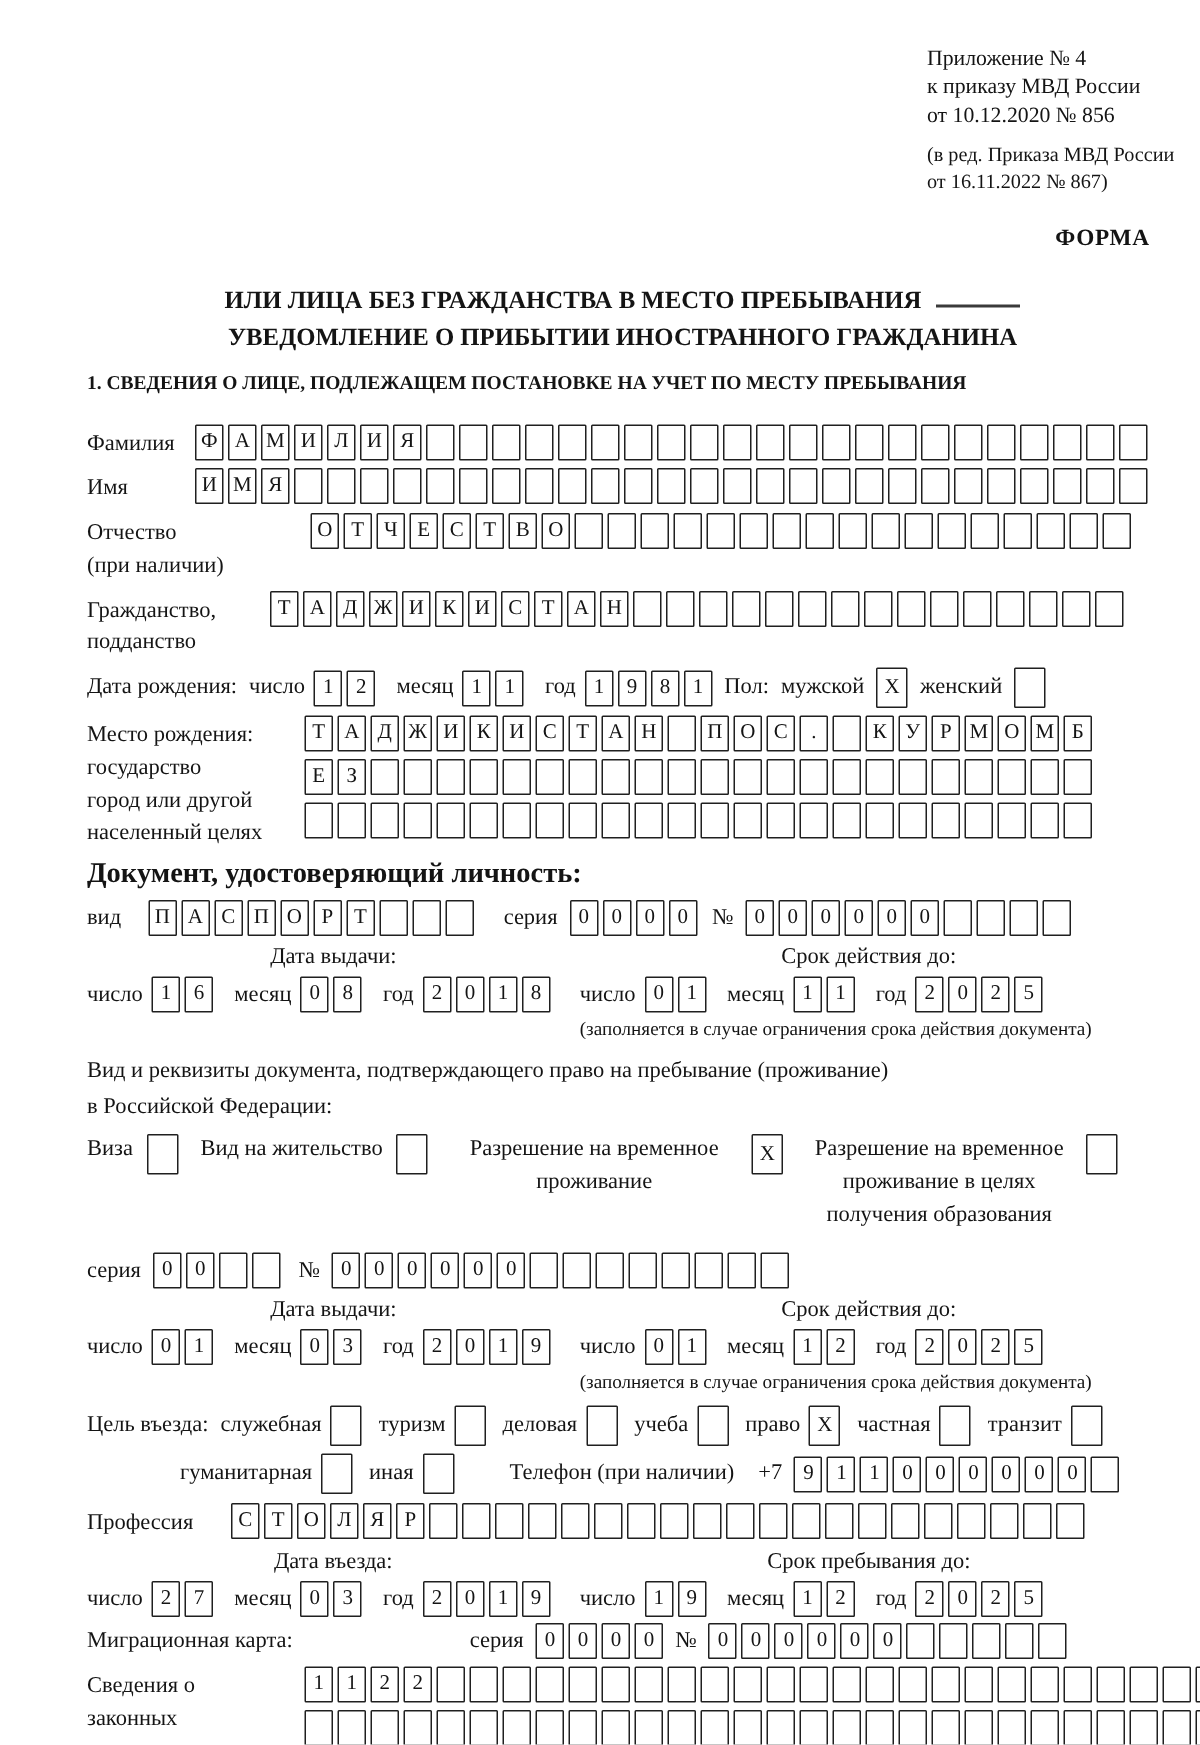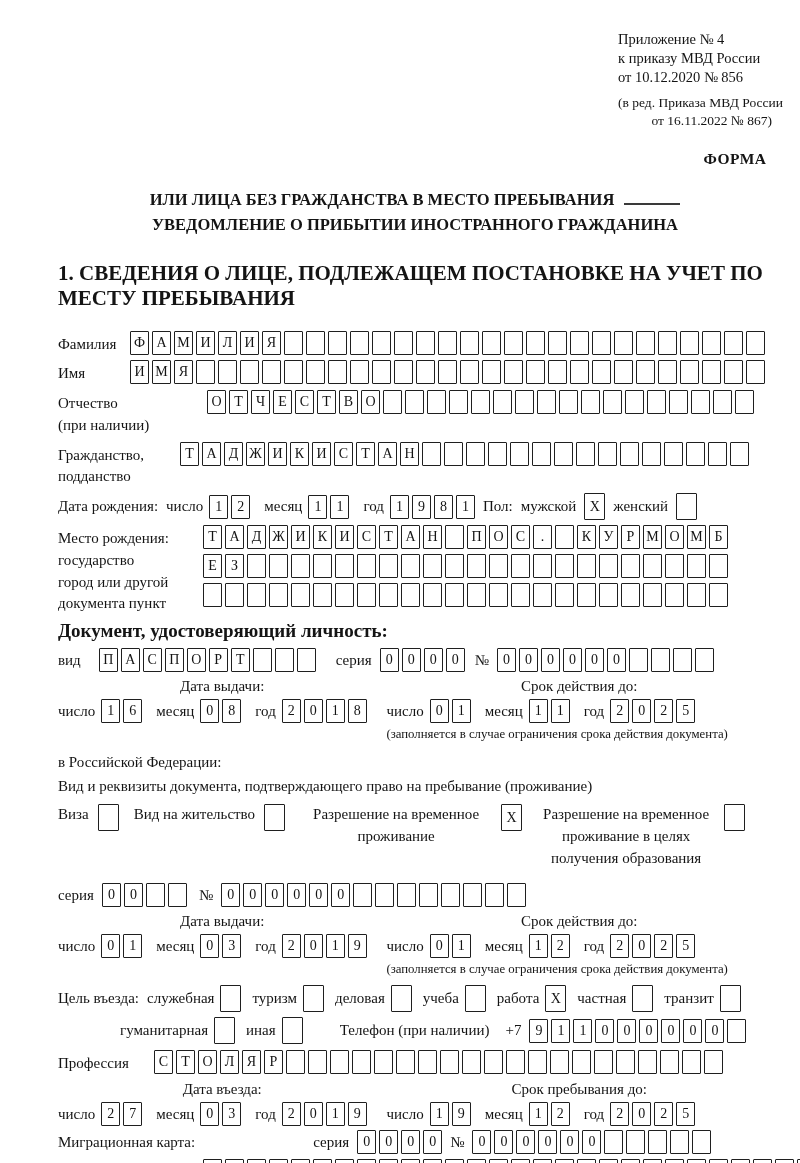--- a/index.html
+++ b/index.html
@@ -1,25 +1,25 @@
 <!DOCTYPE html>
 <html><head>
 <meta charset="utf-8">
 <style>
   html,body{margin:0;padding:0;background:#fff;}
   body{width:800px;height:1163px;overflow:hidden;font-family:"Liberation Serif", serif;color:#141414;}
   .page{box-sizing:border-box;width:800px;height:1036px;padding:30px 28px 10px 58px;position:relative;}
 
   .appendix{margin-left:560px;font-size:14.5px;line-height:1.32;white-space:nowrap;}
-  .amendment{margin-top:7px;font-size:13.5px;line-height:1.32;white-space:nowrap;text-align:right;}
+  .amendment{margin-top:7px;font-size:13.5px;line-height:1.32;white-space:nowrap;}
   .forma{margin-top:20px;margin-left:640px;font-weight:bold;font-size:15.5px;letter-spacing:.5px;text-align:center;}
 
   .title{margin-top:20px;text-align:center;font-weight:bold;font-size:16.5px;line-height:1.5;}
   .blank-line{display:inline-block;width:56px;height:14px;border-bottom:2.2px solid #3a3a3a;margin-left:10px;}
-  .sect{margin-top:23px;font-weight:bold;font-size:21px;}
+  .sect{margin-top:9px;font-weight:bold;font-size:13px;}
 
   .formbody{margin-top:20px;font-size:15px;}
   .row{display:flex;align-items:flex-start;margin-bottom:5px;}
   .flabel{flex:none;font-size:15px;line-height:1.45;padding-top:3px;}
   .w72{width:72px}.w149{width:149px}.w122{width:122px}.w145{width:145px}.w96{width:96px}
   .cells{display:inline-flex;gap:3px;flex:none;}
   .cell{flex:none;box-sizing:border-box;width:19px;height:24px;border:1.8px solid #1f1f1f;border-radius:1px;
         display:inline-flex;align-items:center;justify-content:center;font-size:14px;line-height:1;background:#fff;}
   .cells.cb .cell{width:21px;height:27px;}
   .stack .cells{display:flex;margin-bottom:5px;}
@@ -244,21 +244,21 @@
       <span class="cells cb">
           <span class="cell"></span>
         </span>
     </div>
 
     <div class="row">
       <div class="flabel w145">
         <div>Место рождения:</div>
         <div>государство</div>
         <div>город или другой</div>
-        <div>документа пункт</div>
+        <div>населенный целях</div>
       </div>
       <div class="stack">
         <div class="cells">
             <span class="cell">Т</span>
             <span class="cell">А</span>
             <span class="cell">Д</span>
             <span class="cell">Ж</span>
             <span class="cell">И</span>
             <span class="cell">К</span>
             <span class="cell">И</span>
@@ -415,22 +415,22 @@
               <span class="cell">0</span>
               <span class="cell">2</span>
               <span class="cell">5</span>
             </span>
           </div>
         <div class="note">(заполняется в случае ограничения срока действия документа)</div>
       </div>
     </div>
 
     <div class="intro">
+      <div>Вид и реквизиты документа, подтверждающего право на пребывание (проживание)</div>
       <div>в Российской Федерации:</div>
-      <div>Вид и реквизиты документа, подтверждающего право на пребывание (проживание)</div>
     </div>
 
     <div class="opts">
       <div class="opt">
         <span class="optlabel">Виза</span>
         <span class="cells cb">
             <span class="cell"></span>
           </span>
       </div>
       <div class="opt">
@@ -540,21 +540,21 @@
             <span class="cell"></span>
           </span>
           <span class="optlabel">деловая</span>
           <span class="cells cb">
             <span class="cell"></span>
           </span>
           <span class="optlabel">учеба</span>
           <span class="cells cb">
             <span class="cell"></span>
           </span>
-          <span class="optlabel">работа</span>
+          <span class="optlabel">право</span>
           <span class="cells cb">
             <span class="cell">X</span>
           </span>
           <span class="optlabel">частная</span>
           <span class="cells cb">
             <span class="cell"></span>
           </span>
           <span class="optlabel">транзит</span>
           <span class="cells cb">
             <span class="cell"></span>

